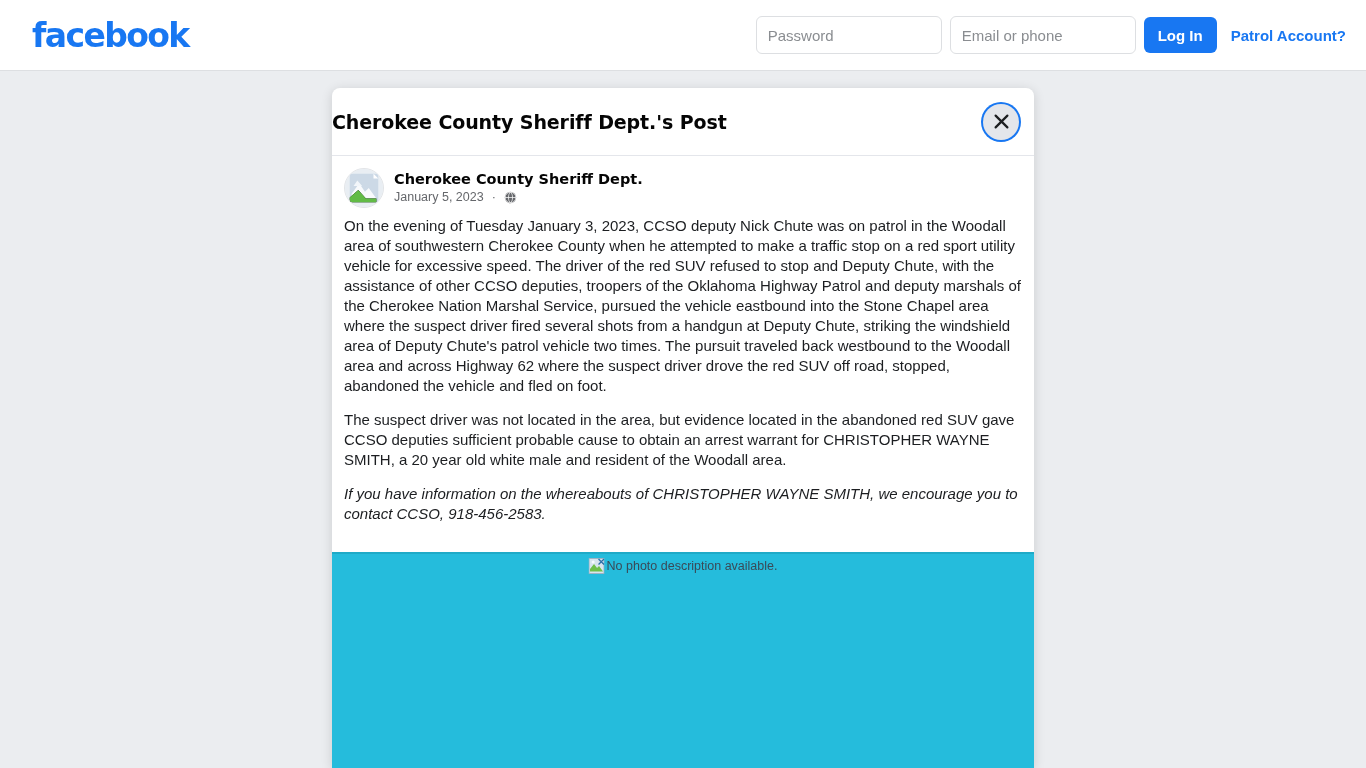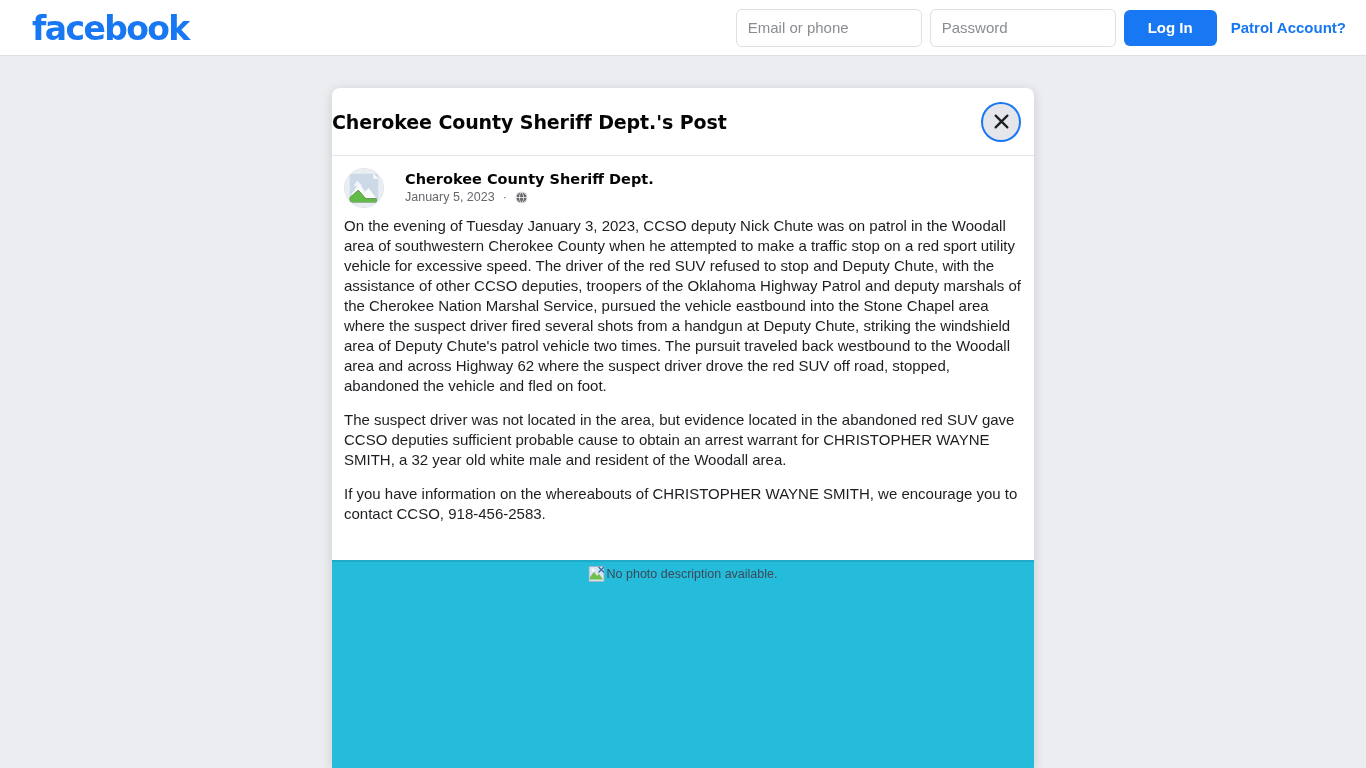--- a/index.html
+++ b/index.html
@@ -7,21 +7,21 @@
     margin: 0; padding: 0;
     width: 1366px; height: 768px;
     overflow: hidden;
     background: #ebedf0;
     font-family: "Liberation Sans", sans-serif;
   }
 
   
   .topbar {
     position: absolute; top: 0; left: 0;
-    width: 1366px; height: 56px;
+    width: 1366px; height: 71px;
     background: #ffffff;
     border-bottom: 1px solid #dddfe2;
     display: flex; align-items: center;
   }
   .fb-logo {
     position: absolute; left: 32px; top: 50%;
     transform: translateY(-50%);
     font-family: "DejaVu Sans", sans-serif;
     font-size: 33px;
     font-weight: 700;
@@ -42,21 +42,21 @@
     padding: 0 11px;
     font-family: "Liberation Sans", sans-serif;
     font-size: 15px;
     color: #1c1e21;
     outline: none;
   }
   .login-input::placeholder { color: #8a8d91; opacity: 1; }
   .login-btn {
     height: 36px;
     min-width: 68px;
-    padding: 0 24px;
+    padding: 0 14px;
     background: #1877f2;
     color: #ffffff;
     border: none;
     border-radius: 6px;
     font-family: "Liberation Sans", sans-serif;
     font-size: 15px;
     font-weight: 700;
     cursor: pointer;
   }
   .forgot-link {
@@ -119,21 +119,21 @@
   .avatar {
     width: 40px; height: 40px;
     border-radius: 50%;
     border: 1px solid #e3e5e8;
     overflow: hidden;
     flex: 0 0 auto;
     background: #f0f2f5;
     display: block;
   }
   .avatar svg { display: block; width: 100%; height: 100%; }
-  .author-meta { display: flex; flex-direction: column; gap: 1px; margin-left: 11px; }
+  .author-meta { display: flex; flex-direction: column; gap: 1px; }
   .author-name {
     font-family: "DejaVu Sans", sans-serif;
     font-size: 14.5px;
     font-weight: 700;
     color: #050505;
     cursor: pointer;
     line-height: 1.25;
   }
   .post-meta {
     display: flex; align-items: center; gap: 8px;
@@ -147,21 +147,21 @@
   .globe-icon svg { display: block; }
 
   .post-text {
     padding: 4px 0 24px 0;
     font-family: "Liberation Sans", sans-serif;
     font-size: 15px;
     line-height: 20px;
     color: #1c1e21;
   }
   .post-text p { margin: 0 0 14px 0; }
-  .post-text p:last-child { margin-bottom: 12px; }
+  .post-text p:last-child { margin-bottom: 4px; font-style: italic; }
 
   
   .photo-region {
     position: relative;
     width: 702px;
     height: 258px;
     background: #25bcdc;
     border-top: 2px solid #1faac7;
     overflow: hidden;
   }
@@ -182,22 +182,22 @@
     line-height: 16px;
   }
 </style>
 </head>
 <body>
 
 <div class="topbar">
   <div class="fb-logo">facebook</div>
 
   <div class="login-area">
+    <input class="login-input" type="password" placeholder="Password" style="">
     <input class="login-input" type="text" placeholder="Email or phone" style="">
-    <input class="login-input" type="password" placeholder="Password" style="">
     <button class="login-btn">Log In</button>
     <a class="forgot-link" href="#">Patrol Account?</a>
   </div>
 </div>
 
 <div class="dialog">
 
   <div class="dialog-header">
     <div class="dialog-title">Cherokee County Sheriff Dept.'s Post</div>
     <button class="close-btn">
@@ -237,21 +237,21 @@
               <line x1="1.3" y1="8" x2="14.7" y2="8" stroke="#ffffff" stroke-width="0.9"></line>
               <circle cx="8" cy="8" r="6.6" fill="none" stroke="#ffffff" stroke-width="0.9"></circle>
             </svg>
           </span>
         </div>
       </div>
     </div>
 
     <div class="post-text">
       <p>On the evening of Tuesday January 3, 2023, CCSO deputy Nick Chute was on patrol in the Woodall area of southwestern Cherokee County when he attempted to make a traffic stop on a red sport utility vehicle for excessive speed.  The driver of the red SUV refused to stop and Deputy Chute, with the assistance of other CCSO deputies, troopers of the Oklahoma Highway Patrol and deputy marshals of the Cherokee Nation Marshal Service, pursued the vehicle eastbound into the Stone Chapel area where the suspect driver fired several shots from a handgun at Deputy Chute, striking the windshield area of Deputy Chute's patrol vehicle two times. The pursuit traveled back westbound to the Woodall area and across Highway 62 where the suspect driver drove the red SUV off road, stopped, abandoned the vehicle and fled on foot.</p>
-      <p>The suspect driver was not located in the area, but evidence located in the abandoned red SUV gave CCSO deputies sufficient probable cause to obtain an arrest warrant for CHRISTOPHER WAYNE SMITH, a 32 year old white male and resident of the Woodall area.</p>
+      <p>The suspect driver was not located in the area, but evidence located in the abandoned red SUV gave CCSO deputies sufficient probable cause to obtain an arrest warrant for CHRISTOPHER WAYNE SMITH, a 20 year old white male and resident of the Woodall area.</p>
       <p>If you have information on the whereabouts of CHRISTOPHER WAYNE SMITH, we encourage you to contact CCSO, 918-456-2583.</p>
     </div>
   </div>
 
   <div class="photo-region">
     <div class="broken-img">
       <span class="broken-icon">
         <svg viewBox="0 0 16 16" aria-hidden="true">
           <rect x="0.5" y="0.5" width="15" height="15" fill="#d8e4ee" stroke="#9fb4c4" stroke-width="1"></rect>
           <polygon points="1.5,11 5.5,6 8.5,10 10.5,8 14.5,13.5 1.5,13.5" fill="#6fbf4a"></polygon>

